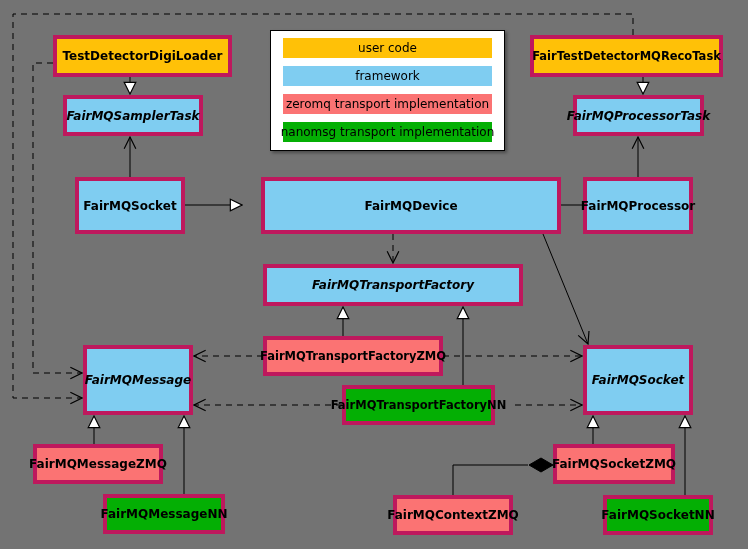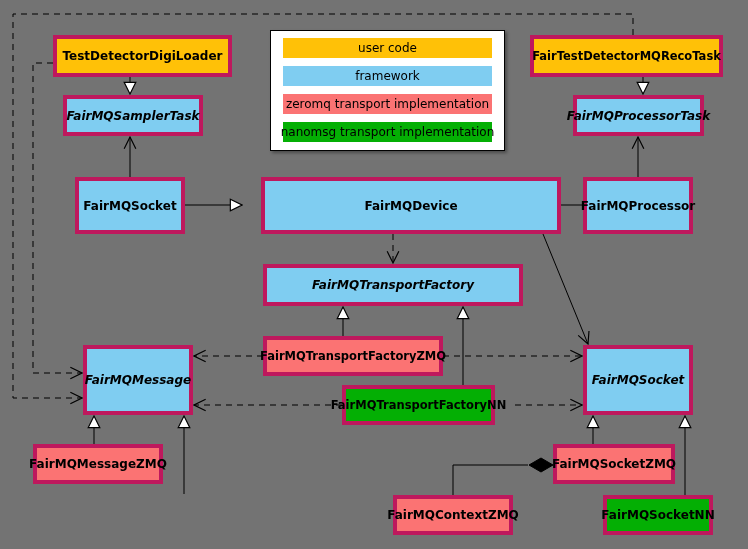--- a/index.html
+++ b/index.html
@@ -100,20 +100,21 @@
   <div class="node zeromq" style="left:263px;top:336px;width:180px;height:40px;font-size:11.5px;">FairMQTransportFactoryZMQ</div>
 
   <div class="node nanomsg" style="left:342px;top:385px;width:153px;height:40px;font-size:11.5px;">FairMQTransportFactoryNN</div>
 
   <div class="node framework abstract" style="left:83px;top:345px;width:110px;height:70px;">FairMQMessage</div>
 
   <div class="node framework abstract" style="left:583px;top:345px;width:110px;height:70px;">FairMQSocket</div>
 
   <div class="node zeromq" style="left:33px;top:444px;width:130px;height:40px;">FairMQMessageZMQ</div>
 
+  <div class="node nanomsg" style="left:103px;top:494px;width:122px;height:40px;">FairMQMessageNN</div>
 
   <div class="node zeromq" style="left:553px;top:444px;width:122px;height:40px;">FairMQSocketZMQ</div>
 
   <div class="node zeromq" style="left:393px;top:495px;width:120px;height:40px;">FairMQContextZMQ</div>
 
   <div class="node nanomsg" style="left:603px;top:495px;width:110px;height:40px;">FairMQSocketNN</div>
 
 </div>
 
 </body></html>

